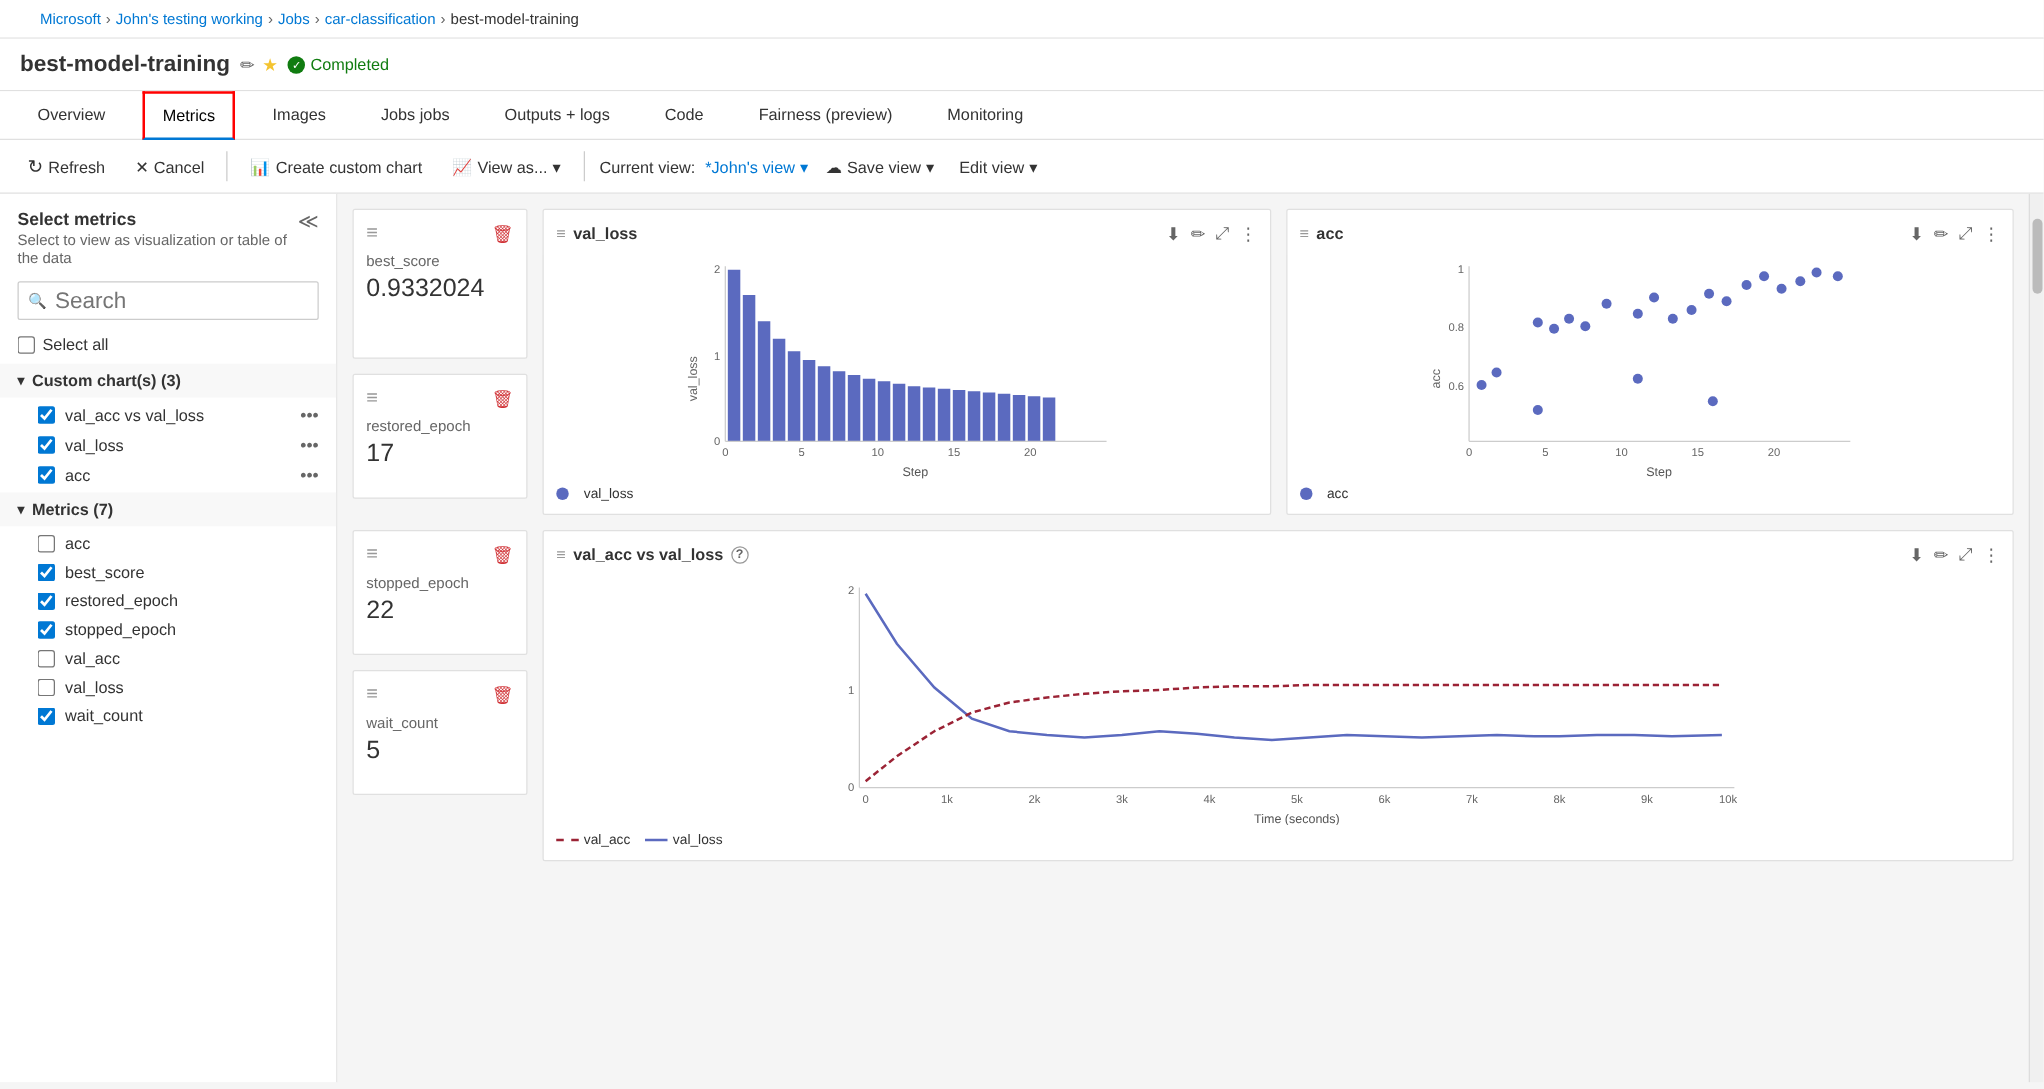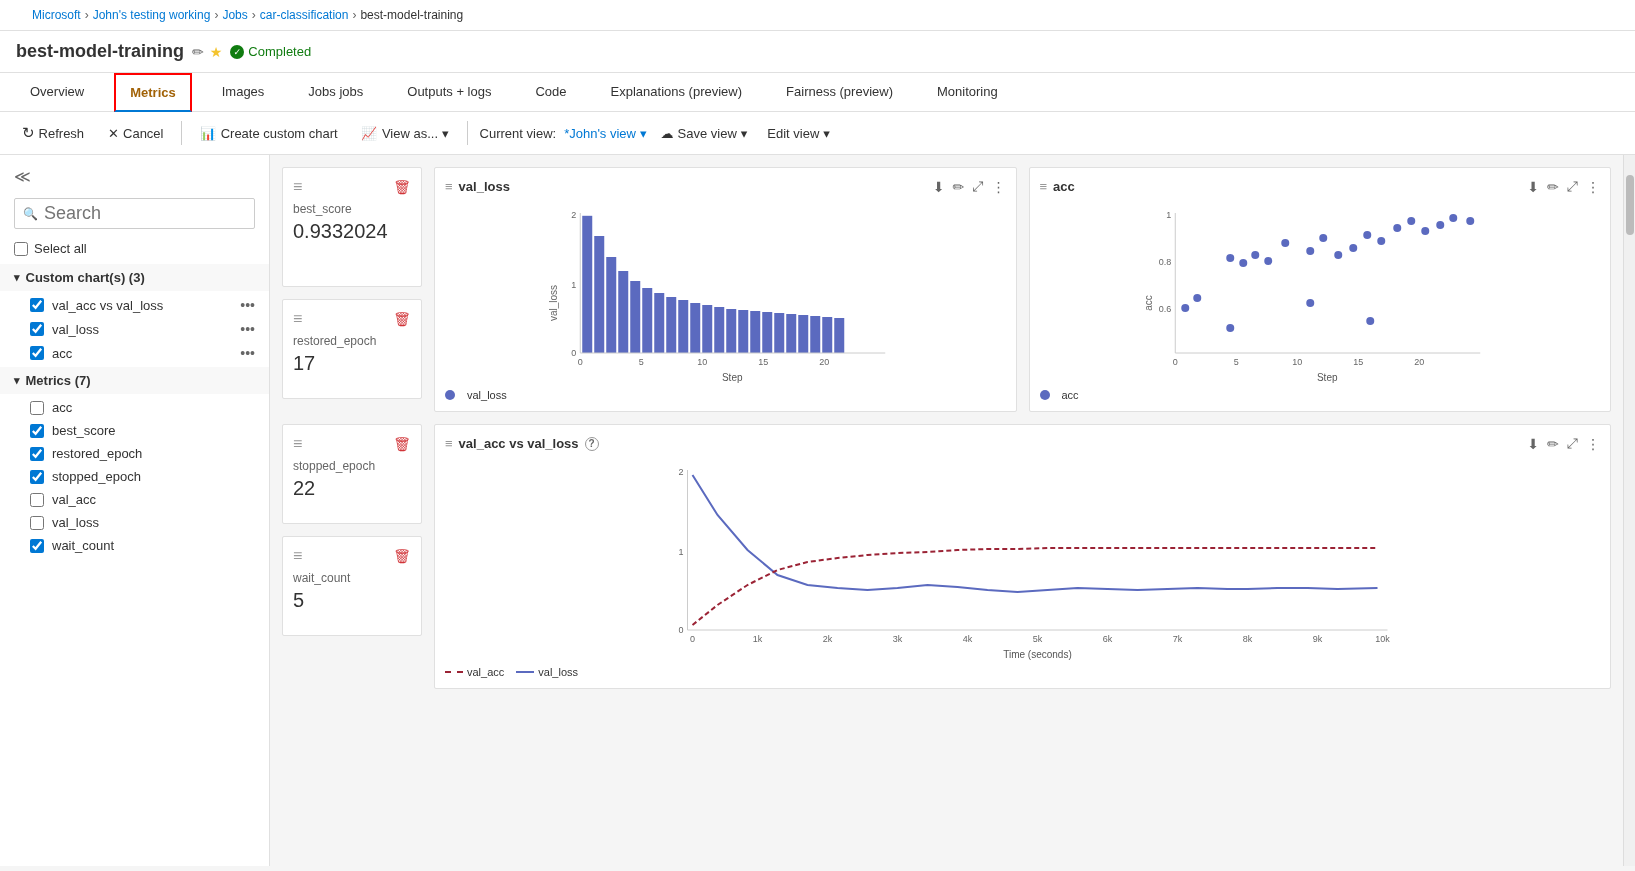--- a/index.html
+++ b/index.html
@@ -14,21 +14,21 @@
     .page-title { font-size: 18px; font-weight: 600; color: #333; }
     .header-icons { display: flex; gap: 6px; align-items: center; }
     .icon-btn { background: none; border: none; cursor: pointer; color: #666; font-size: 14px; }
     .status-badge { display: flex; align-items: center; gap: 4px; font-size: 13px; color: #107c10; }
     .status-dot { width: 14px; height: 14px; border-radius: 50%; background: #107c10; display: flex; align-items: center; justify-content: center; }
     .status-dot::after { content: '✓'; color: white; font-size: 9px; }
 
     
     .tabs { display: flex; align-items: center; background: #fff; border-bottom: 1px solid #e0e0e0; padding: 0 16px; gap: 16px; }
     .tab { padding: 10px 14px; font-size: 13px; cursor: pointer; color: #333; border-bottom: 2px solid transparent; white-space: nowrap; }
-    .tab.active { color: #a16207; border-bottom: 2px solid #0078d4; font-weight: 700; border: 2px solid red; border-bottom: 2px solid #0078d4; margin-bottom: -1px; }
+    .tab.active { color: #000000; border-bottom: 2px solid #0078d4; font-weight: 400; border: 2px solid red; border-bottom: 2px solid #0078d4; margin-bottom: -1px; }
 
     
     .toolbar { display: flex; align-items: center; padding: 8px 16px; background: #fff; border-bottom: 1px solid #e0e0e0; gap: 12px; }
     .toolbar-btn { display: flex; align-items: center; gap: 4px; background: none; border: none; cursor: pointer; color: #333; font-size: 13px; padding: 4px 6px; }
     .toolbar-divider { width: 1px; height: 24px; background: #ccc; }
     .current-view-section { display: flex; align-items: center; gap: 8px; font-size: 13px; }
     .view-dropdown { display: flex; align-items: center; gap: 4px; cursor: pointer; color: #0078d4; border: none; background: none; font-size: 13px; }
 
     
     .main-content { display: flex; height: calc(100vh - 160px); overflow: hidden; }
@@ -103,21 +103,20 @@
   </div>
 </div>
 
 <div class="tabs">
   <div class="tab">Overview</div>
   <div class="tab active">Metrics</div>
   <div class="tab">Images</div>
   <div class="tab">Jobs jobs</div>
   <div class="tab">Outputs + logs</div>
   <div class="tab">Code</div>
-  <div class="tab">Explanations (preview)</div>
   <div class="tab">Fairness (preview)</div>
   <div class="tab">Monitoring</div>
 </div>
 
 <div class="toolbar">
   <button class="toolbar-btn">
     <span style="font-size:15px;">↻</span>
     <span>Refresh</span>
   </button>
   <button class="toolbar-btn">
@@ -150,20 +149,24 @@
       <span>Edit view</span>
       <span>▾</span>
     </button>
   </div>
 </div>
 
 <div class="main-content">
 
   <div class="left-panel">
     <div class="left-panel-header">
+      <div>
+        <div class="select-metrics-title">Select metrics</div>
+        <div class="select-metrics-desc">Select to view as visualization or table of the data</div>
+      </div>
       <button class="collapse-btn">≪</button>
     </div>
 
     <div class="search-box">
       <span style="color:#666;font-size:12px;">🔍</span>
       <input type="text" placeholder="Search" style="">
     </div>
 
     <div class="select-all-row">
       <input type="checkbox" style="">

